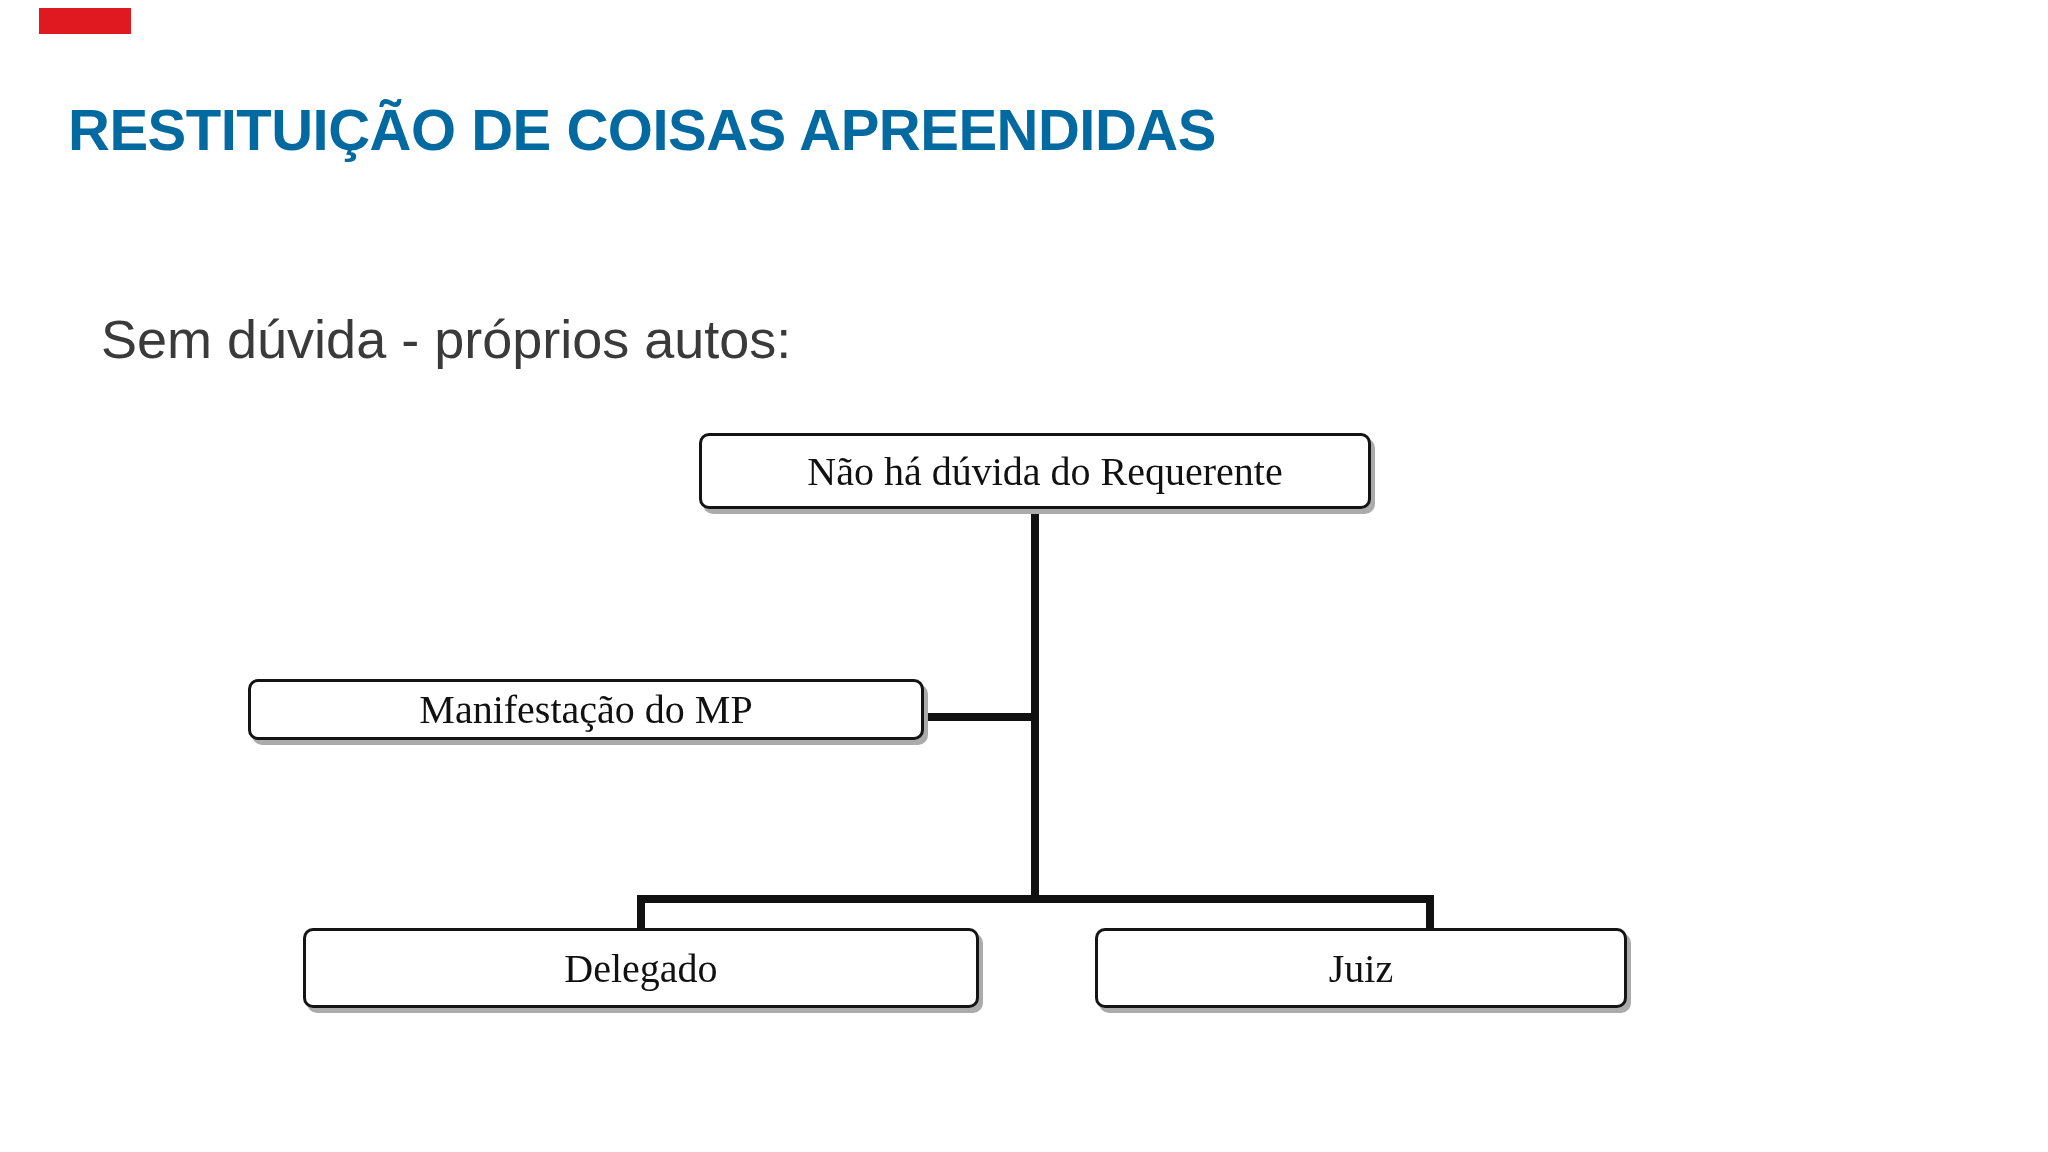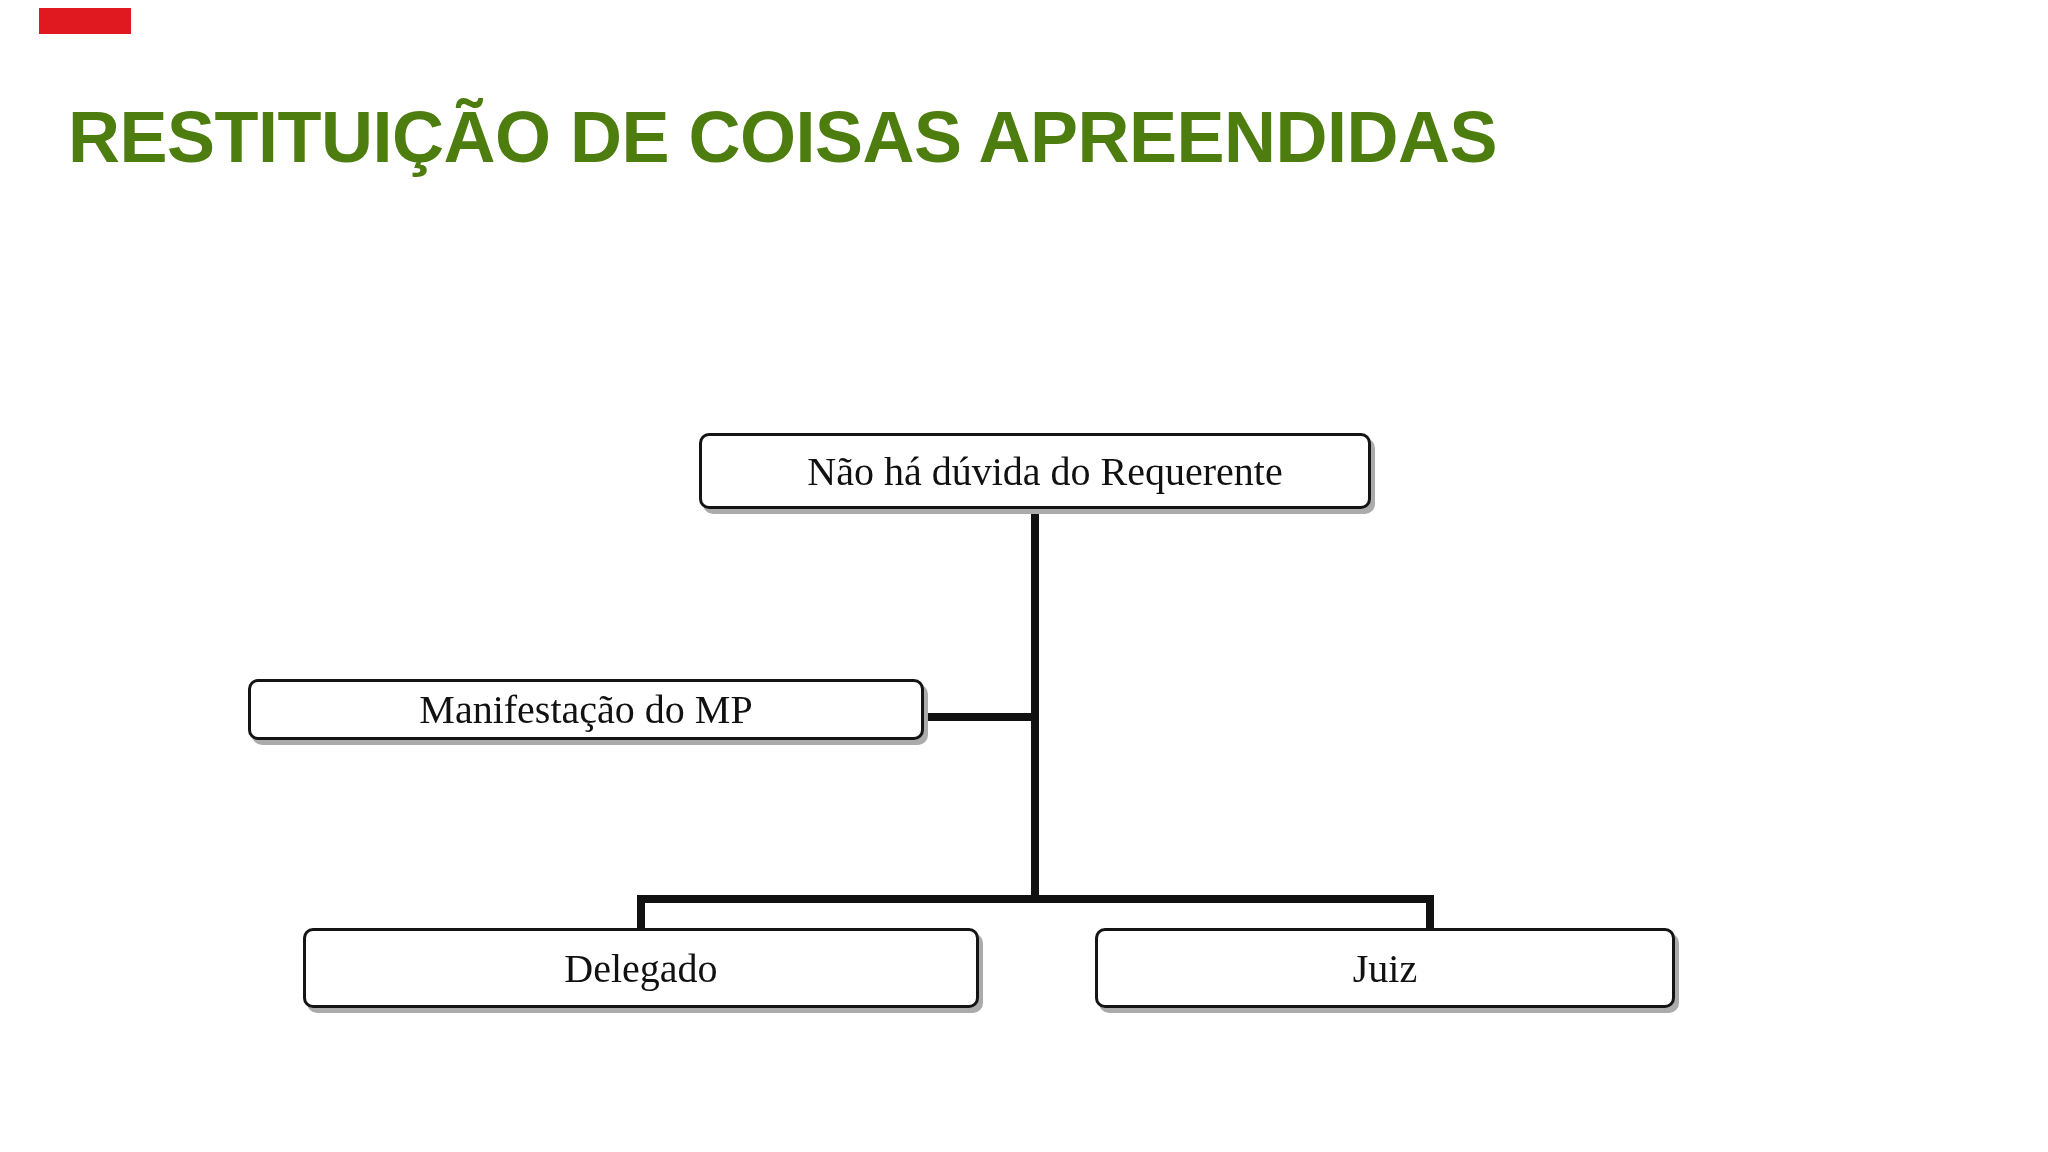--- a/index.html
+++ b/index.html
@@ -21,24 +21,24 @@
     top: 8px;
     width: 92px;
     height: 26px;
     background: #e0181f;
   }
   .slide-title {
     position: absolute;
     left: 68px;
     top: 96px;
     margin: 0;
-    font-size: 72px;
+    font-size: 58px;
     font-weight: 700;
     letter-spacing: -0.5px;
-    color: #4d7c0f;
+    color: #0369a1;
     white-space: nowrap;
   }
   .slide-subtitle {
     position: absolute;
     left: 101px;
     top: 308px;
     margin: 0;
     font-size: 54px;
     font-weight: 400;
     color: #3a3a3a;
@@ -57,21 +57,21 @@
     justify-content: center;
     font-family: "Liberation Serif", serif;
     font-size: 40px;
     color: #111111;
     white-space: nowrap;
     z-index: 2;
   }
   .node-requerente { left: 699px; top: 433px; width: 672px; height: 76px; padding-left: 20px; }
   .node-mp        { left: 248px; top: 679px; width: 676px; height: 61px; }
   .node-delegado  { left: 303px; top: 928px; width: 676px; height: 80px; }
-  .node-juiz      { left: 1095px; top: 928px; width: 580px; height: 80px; }
+  .node-juiz      { left: 1095px; top: 928px; width: 532px; height: 80px; }
   
   .line {
     position: absolute;
     background: #111111;
     z-index: 1;
   }
   .line-trunk      { left: 1031px; top: 505px; width: 8px;  height: 398px; }
   .line-mp         { left: 920px;  top: 713px; width: 115px; height: 8px;  }
   .line-branch     { left: 637px;  top: 895px; width: 797px; height: 8px;  }
   .line-drop-left  { left: 637px;  top: 895px; width: 8px;  height: 38px;  }
@@ -79,20 +79,21 @@
 </style>
 </head>
 <body>
 
 <div class="slide">
 
   <div class="accent-bar"></div>
 
   <h1 class="slide-title">RESTITUIÇÃO DE COISAS APREENDIDAS</h1>
 
+  <p class="slide-subtitle">Sem dúvida - próprios autos:</p>
 
   <div>
 
     <div class="node node-requerente">
       <span>Não há dúvida do Requerente</span>
     </div>
 
     <div class="node node-mp">
       <span>Manifestação do MP</span>
     </div>

